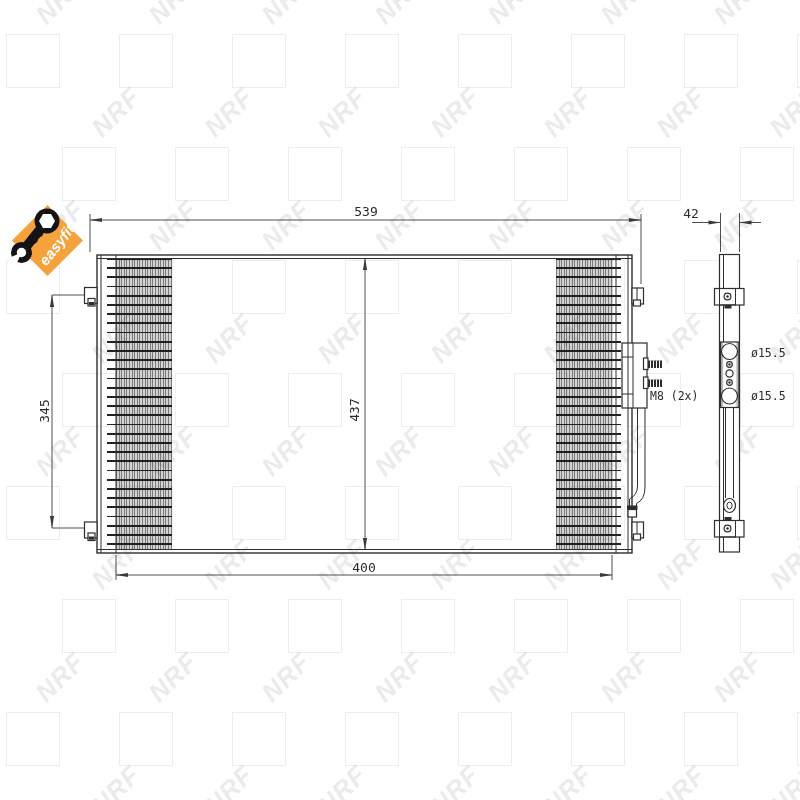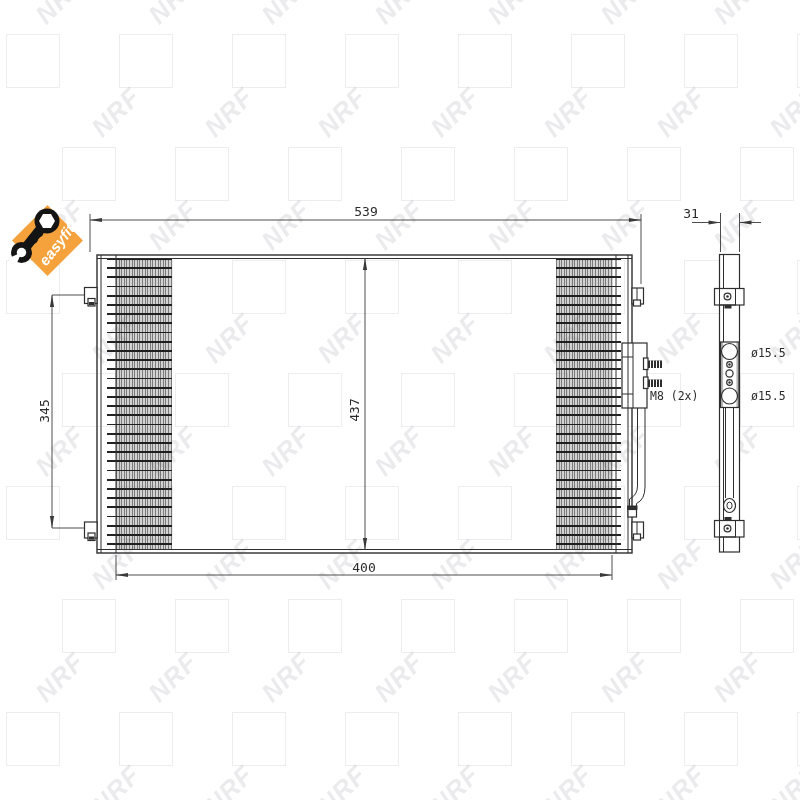--- a/index.html
+++ b/index.html
@@ -293,21 +293,21 @@
 
       <line class="dim" x1="116" y1="575" x2="612" y2="575"></line>
       <line class="dim" x1="116" y1="555" x2="116" y2="580"></line>
       <line class="dim" x1="612" y1="555" x2="612" y2="580"></line>
       <polygon class="arrow" points="116,575 128,572.9 128,577.1"></polygon>
       <polygon class="arrow" points="612,575 600,572.9 600,577.1"></polygon>
     </g>
   </svg>
 
   <div class="dimlabel" style="left:340px;top:205px;width:52px;">539</div>
-  <div class="dimlabel" style="left:677px;top:207px;width:28px;">31</div>
+  <div class="dimlabel" style="left:677px;top:207px;width:28px;">42</div>
   <div class="dimlabel rot" style="left:29px;top:404px;width:32px;height:14px;">345</div>
   <div class="dimlabel rot" style="left:339px;top:403px;width:32px;height:14px;">437</div>
   <div class="dimlabel" style="left:338px;top:561px;width:52px;">400</div>
   <div class="dimlabel small leftal" style="left:650px;top:389px;width:60px;">M8 (2x)</div>
   <div class="dimlabel small leftal" style="left:751px;top:346px;width:40px;">ø15.5</div>
   <div class="dimlabel small leftal" style="left:751px;top:389px;width:40px;">ø15.5</div>
 
   <div class="badge">
     <svg width="100" height="100" viewBox="0 0 100 100">
       <polygon points="42.5,12 78,47.5 42.5,83 7,47.5" fill="#f6a23c"></polygon>

